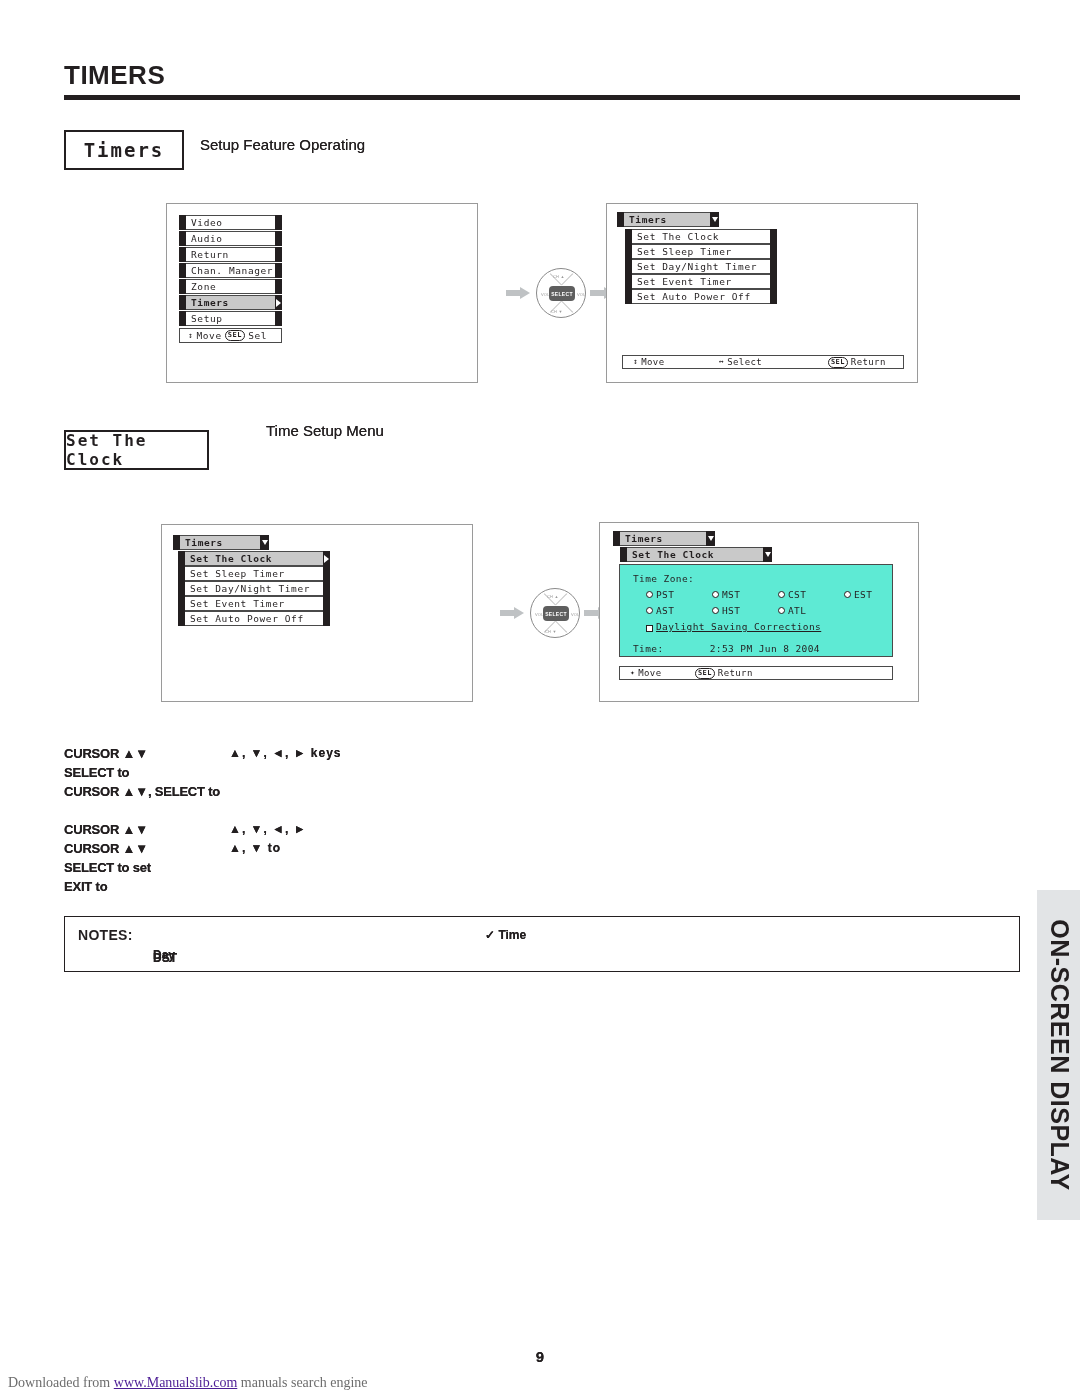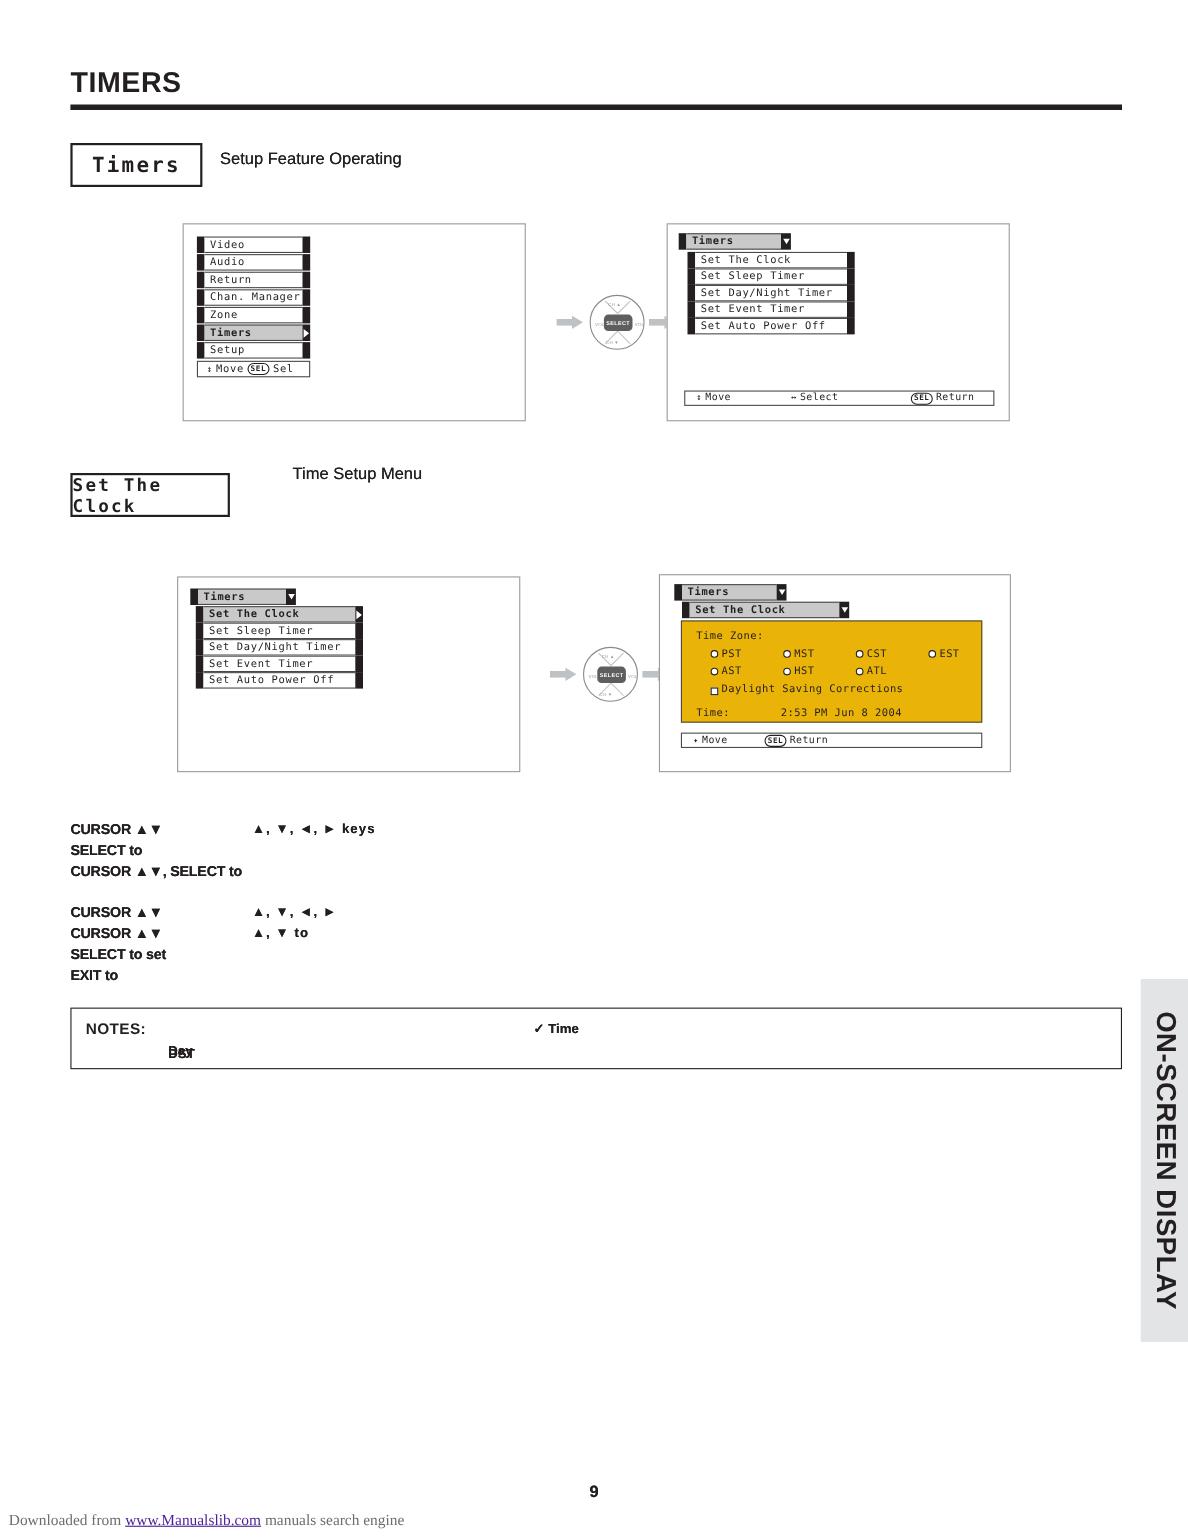--- a/index.html
+++ b/index.html
@@ -139,40 +139,40 @@
     border:1px solid #4a4a4a; background:#ffffff;
     font-family:"DejaVu Sans Mono", monospace;
     font-size:9.5px; line-height:13px; color:#231f20;
     display:flex; align-items:center; padding-left:4px;
     letter-spacing:0.6px;
   }
 
   
   #tz-panel {
     position:absolute; left:19px; top:41px; width:274px; height:93px;
-    border:1px solid #4a4a4a; background:#eab308;
+    border:1px solid #4a4a4a; background:#5eead4;
     font-family:"DejaVu Sans Mono", monospace;
     font-size:9.5px; color:#231f20; letter-spacing:0.4px;
   }
   #tz-label { position:absolute; left:13px; top:8px; }
   .tz-row { position:absolute; display:flex; }
   .tz-opt { display:flex; align-items:center; white-space:nowrap;text-align:right; }
   .radio {
     width:7px; height:7px; border:1px solid #231f20; border-radius:50%;
     display:inline-block; margin-right:3px; background:#fff; flex:0 0 auto;
   }
   .cbox {
     width:7px; height:7px; border:1px solid #231f20;
     display:inline-block; margin-right:3px; background:#fff; flex:0 0 auto;
   }
   #tz-row1 { left:26px; top:24px; }
   #tz-row1 .tz-opt { width:66px; }
   #tz-row2 { left:26px; top:40px; }
   #tz-row2 .tz-opt { width:66px; }
-  #tz-dst { position:absolute; left:26px; top:56px; display:flex; align-items:flex-end; }
+  #tz-dst { position:absolute; left:26px; top:56px; display:flex; align-items:flex-end;text-decoration:underline; }
   #tz-time { position:absolute; left:13px; top:78px; }
   #tz-time .tv { margin-left:40px; }
 
   
   .dpad-wrap { position:absolute; display:flex; align-items:center; }
   .arrow-in {
     width:26px; height:12px; position:relative; flex:0 0 auto;
   }
   .arrow-in::before {
     content:""; position:absolute; left:0; top:3px; width:15px; height:6px;

